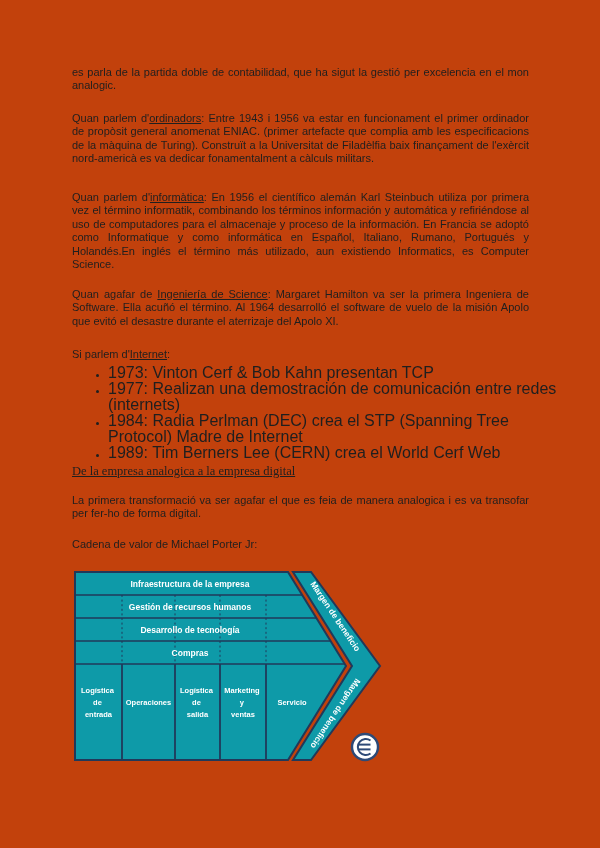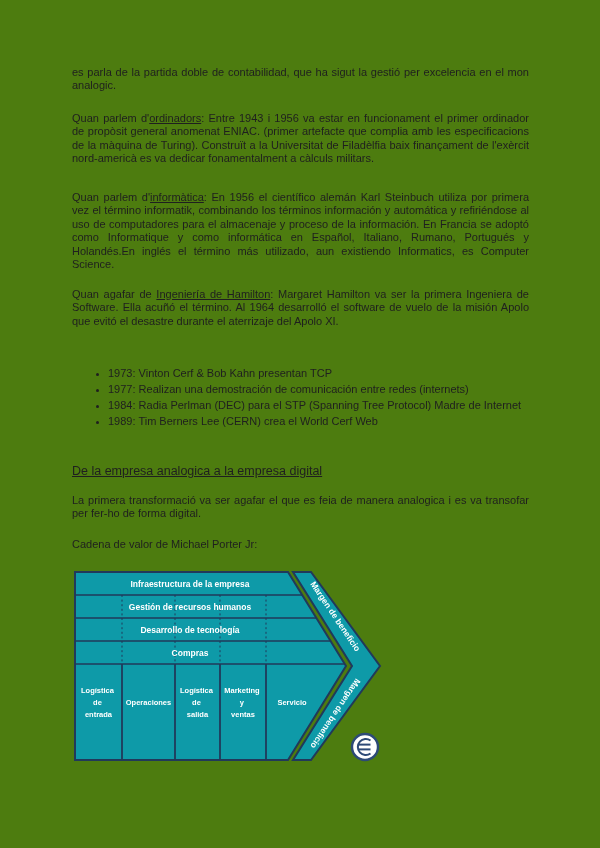--- a/index.html
+++ b/index.html
@@ -6,35 +6,35 @@
     --teal:#0e9aa8;
     --navy:#21395a;
     --logo-navy:#2d4a77;
     --ink:#1f1f1f;
   }
   html,body{margin:0;padding:0;}
   body{
     width:600px;height:848px;background:#ffffff;overflow:hidden;
     font-family:"Liberation Sans",sans-serif;color:var(--ink);
   }
-  .page{position:relative;width:600px;height:848px;background:#4d7c0f;}
+  .page{position:relative;width:600px;height:848px;background:#c2410c;}
   .blk{
     position:absolute;left:72px;width:457px;margin:0;
     font-size:11px;line-height:13.4px;text-align:justify;
   }
   .plain{text-align:left;}
   .u{text-decoration:underline;margin-top:48px;}
   h2.blk{
     font-size:12.5px;line-height:15px;font-weight:normal;
-    text-decoration:underline;text-align:left;
+    text-decoration:underline;text-align:left;font-family:Liberation Serif, serif;
   }
   ul.blk{
     list-style:disc;padding:0 0 0 36px;text-align:left;
   }
-  ul.blk li{line-height:16px;font-size:11px;}
+  ul.blk li{line-height:16px;font-size:16px;}
   ul.blk li::marker{font-size:9px;}
   .value-chain{position:absolute;left:74px;top:571px;width:320px;height:200px;}
   .shape-teal{fill:var(--teal);stroke:var(--navy);stroke-width:2;stroke-linejoin:miter;}
   .sep{stroke:var(--navy);stroke-width:1.6;}
   .dash{stroke:var(--navy);stroke-width:1;stroke-dasharray:2 2.6;}
   .colsep{stroke:var(--navy);stroke-width:1.8;}
   .value-chain text{
     fill:#ffffff;font-weight:bold;font-family:"Liberation Sans",sans-serif;
   }
   .row-label{font-size:8.5px;text-anchor:middle;}
@@ -47,27 +47,28 @@
 <body>
 
 <div class="page">
 
   <p class="blk" style="top:66px">es parla de la partida doble de contabilidad, que ha sigut la gestió per excelencia en el mon analogic.</p>
 
   <p class="blk" style="top:112px"><span>Quan parlem d'</span><span class="u">ordinadors</span><span>: Entre 1943 i 1956 va estar en funcionament el primer ordinador de propòsit general anomenat ENIAC. (primer artefacte que complia amb les especificacions de la màquina de Turing). Construït a la Universitat de Filadèlfia baix finançament de l'exèrcit nord-americà es va dedicar fonamentalment a càlculs militars.</span></p>
 
   <p class="blk" style="top:191px"><span>Quan parlem d'</span><span class="u">informàtica</span><span>: En 1956 el científico alemán Karl Steinbuch utiliza por primera vez el término informatik, combinando los términos información y automática y refiriéndose al uso de computadores para el almacenaje y proceso de la información. En Francia se adoptó como Informatique y como informática en Español, Italiano, Rumano, Portugués y Holandés.En inglés el término más utilizado, aun existiendo Informatics, es Computer Science.</span></p>
 
-  <p class="blk" style="top:288px"><span>Quan agafar de </span><span class="u">Ingeniería de Hamilton</span><span>: Margaret Hamilton va ser la primera Ingeniera de Software. Ella acuñó el término. Al 1964 desarrolló el software de vuelo de la misión Apolo que evitó el desastre durante el aterrizaje del Apolo XI.</span></p>
+  <p class="blk" style="top:288px"><span>Quan agafar de </span><span class="u">Ingeniería de Science</span><span>: Margaret Hamilton va ser la primera Ingeniera de Software. Ella acuñó el término. Al 1964 desarrolló el software de vuelo de la misión Apolo que evitó el desastre durante el aterrizaje del Apolo XI.</span></p>
 
+  <p class="blk plain" style="top:348px"><span>Si parlem d'</span><span class="u">Internet</span><span>:</span></p>
 
   <ul class="blk" style="top:365px">
     <li><span>1973:  Vinton Cerf &amp; Bob Kahn presentan TCP</span></li>
     <li><span>1977:  Realizan una demostración de comunicación entre redes (internets)</span></li>
-    <li><span>1984:  Radia Perlman (DEC) para el STP (Spanning Tree Protocol) Madre de Internet</span></li>
+    <li><span>1984:  Radia Perlman (DEC) crea el STP (Spanning Tree Protocol) Madre de Internet</span></li>
     <li><span>1989:  Tim Berners Lee (CERN) crea el World Cerf Web</span></li>
   </ul>
 
   <h2 class="blk" style="top:464px">De la empresa analogica a la empresa digital</h2>
 
   <p class="blk" style="top:494px">La primera transformació va ser agafar el que es feia de manera analogica i es va transofar per fer-ho de forma digital.</p>
 
   <p class="blk plain" style="top:538px">Cadena de valor de Michael Porter Jr:</p>
 
   <svg class="value-chain" viewBox="0 0 320 200" aria-hidden="true">

